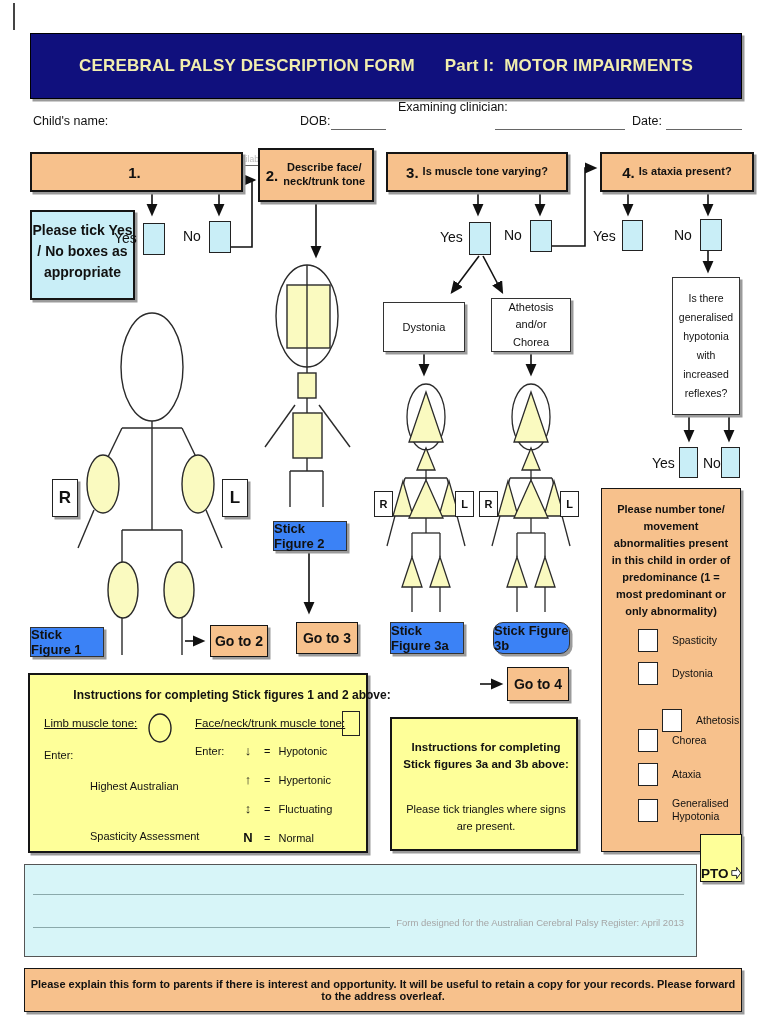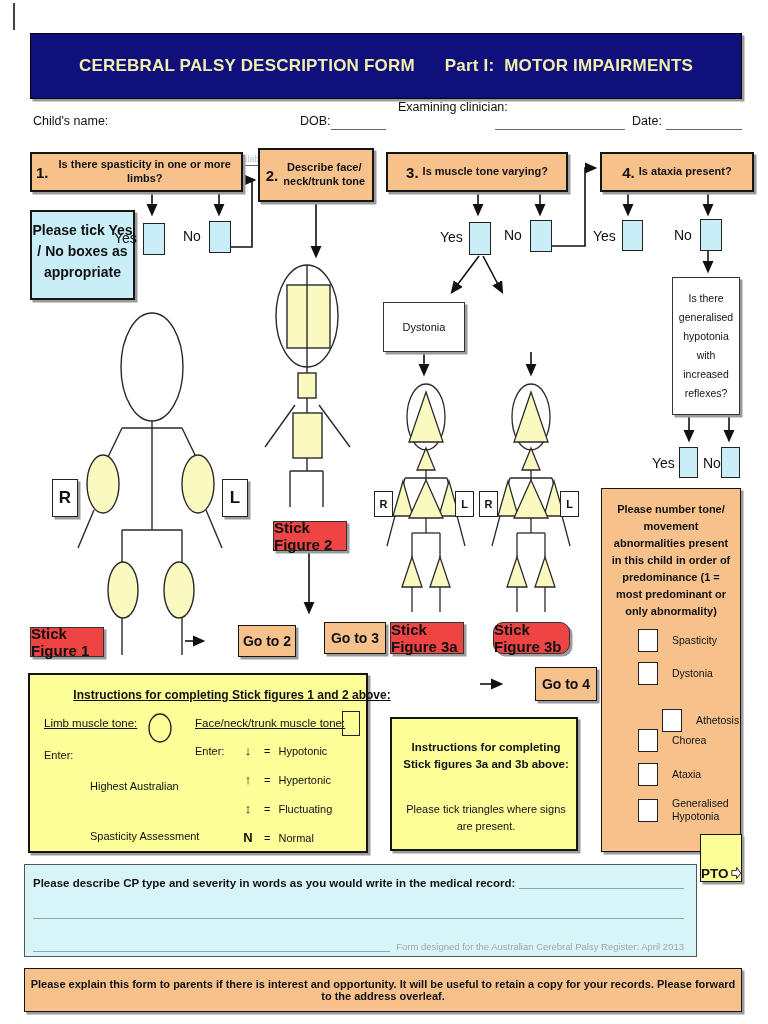--- a/index.html
+++ b/index.html
@@ -23,24 +23,24 @@
   .qtext{font-size:11px;font-weight:bold;line-height:1.25;}
   
   .note{background:#c9eef7;border:2px solid #151515;box-sizing:border-box;font-weight:bold;
         font-size:14px;text-align:center;line-height:1.5;padding-top:8px;}
   .cb{background:#c9eef7;border:1.5px solid #222;box-sizing:border-box;}
   .cb-w{background:#fff;border:1.5px solid #222;box-sizing:border-box;}
   .yn{font-size:14px;color:#111;}
   
   .wbox{background:#fff;border:1.5px solid #333;box-sizing:border-box;display:flex;
         align-items:center;justify-content:center;text-align:center;}
-  .flabel{background:#ef4444;border:1.2px solid #333;box-sizing:border-box;display:flex;
-          align-items:center;justify-content:center;font-weight:bold;font-size:15px;}
+  .flabel{background:#3b82f6;border:1.2px solid #333;box-sizing:border-box;display:flex;
+          align-items:center;justify-content:center;font-weight:bold;font-size:13px;}
   .goto{background:#f7c18c;border:1.5px solid #151515;box-sizing:border-box;display:flex;
-        align-items:center;justify-content:center;font-weight:bold;font-size:14px;margin-left:28px;}
+        align-items:center;justify-content:center;font-weight:bold;font-size:14px;}
   .rl{background:#fff;border:1.5px solid #222;box-sizing:border-box;display:flex;
       align-items:center;justify-content:center;font-weight:bold;}
   
   .ybox{background:#feff99;border:2px solid #151515;box-sizing:border-box;}
   
   .numbox{background:#f7c18c;border:1.5px solid #151515;box-sizing:border-box;}
   .numtitle{font-weight:bold;font-size:11px;text-align:center;line-height:1.55;padding:12px 8px 0 8px;}
   .numrow{position:absolute;left:36px;display:flex;align-items:center;}
   .numrow .cb-w{width:20px;height:23px;margin-right:14px;flex:none;}
   .numrow span{font-size:10.5px;line-height:1.25;}
@@ -108,21 +108,20 @@
       <path d="M689,415 V440" marker-end="url(#ah)"></path>
       <path d="M729,415 V440" marker-end="url(#ah)"></path>
       <path d="M185,641 H203" marker-end="url(#ah)"></path>
       <path d="M309,553 V612" marker-end="url(#ah)"></path>
       <path d="M480,684 H501" marker-end="url(#ah)"></path>
     </g>
   </svg>
 
   <div class="abs qbox shadow" style="left:30px;top:152px;width:213px;height:40px;">
     <span class="qnum">1.</span>
-    <span class="qtext">Is there spasticity in one or more limbs?</span>
   </div>
   <div class="abs qbox shadow" style="left:258px;top:148px;width:116px;height:54px;">
     <span class="qnum">2.</span>
     <span class="qtext" style="width:84px;">Describe face/ neck/trunk tone</span>
   </div>
   <div class="abs qbox shadow" style="left:386px;top:152px;width:182px;height:40px;">
     <span class="qnum">3.</span>
     <span class="qtext">Is muscle tone varying?</span>
   </div>
   <div class="abs qbox shadow" style="left:600px;top:152px;width:154px;height:40px;">
@@ -185,20 +184,21 @@
       <line x1="52" y1="196" x2="52" y2="209"></line>
       <line x1="35" y1="209" x2="68" y2="209"></line>
       <line x1="35" y1="209" x2="35" y2="245"></line>
       <line x1="68" y1="209" x2="68" y2="245"></line>
     </g>
   </svg>
   <div class="abs flabel shadow" style="left:273px;top:521px;width:74px;height:30px;">Stick Figure 2</div>
   <div class="abs goto shadow" style="left:296px;top:622px;width:62px;height:32px;">Go to 3</div>
 
   <div class="abs wbox shadow" style="left:383px;top:302px;width:82px;height:50px;font-size:11px;">Dystonia</div>
+  <div class="abs wbox shadow" style="left:491px;top:298px;width:80px;height:54px;font-size:11px;line-height:1.6;padding:0 6px;">Athetosis and/or Chorea</div>
 
   <svg width="0" height="0" style="position:absolute;">
     <symbol id="fig3sym" viewBox="0 0 110 235">
       <g stroke="#2a2a2a" stroke-width="1.3" fill="none">
         <ellipse cx="54" cy="35" rx="19" ry="33" fill="#fff"></ellipse>
         <polygon points="54,10 37,60 71,60" fill="#fafac0"></polygon>
         <polygon points="54,66 45,88 63,88" fill="#fafac0"></polygon>
         <line x1="54" y1="88" x2="54" y2="98"></line>
         <line x1="33" y1="96" x2="75" y2="96"></line>
         <line x1="33" y1="96" x2="15" y2="164"></line>
@@ -259,21 +259,21 @@
       <div class="cb-w"></div>
       <span>Ataxia</span>
     </div>
     <div class="numrow" style="top:308px;width:95px;">
       <div class="cb-w"></div>
       <span>Generalised Hypotonia</span>
     </div>
   </div>
 
   <div class="abs ybox shadow" style="left:28px;top:673px;width:340px;height:180px;">
-    <div class="abs ins-title" style="left:0;top:13px;width:404px;text-decoration:underline;">Instructions for completing Stick figures 1 and 2 above:</div>
+    <div class="abs ins-title" style="left:0;top:13px;width:404px;">Instructions for completing Stick figures 1 and 2 above:</div>
     <div class="abs ins-txt u" style="left:14px;top:42px;font-size:11.5px;">Limb muscle tone:</div>
     <svg class="abs" style="left:116px;top:36px;" width="28" height="34" viewBox="0 0 28 34">
       <ellipse cx="14" cy="17" rx="11" ry="14" fill="#feff99" stroke="#222" stroke-width="1.4"></ellipse>
     </svg>
     <div class="abs ins-txt u" style="left:165px;top:42px;font-size:11.5px;">Face/neck/trunk muscle tone:</div>
     <div class="abs" style="left:312px;top:36px;width:18px;height:25px;border:1.4px solid #222;box-sizing:border-box;"></div>
     <div class="abs ins-txt" style="left:14px;top:74px;">Enter:</div>
     <div class="abs ins-txt" style="left:60px;top:74px;line-height:25px;white-space:pre-line;">
       <div>Highest Australian</div>
       <div>Spasticity Assessment</div>
@@ -302,24 +302,20 @@
       <span class="ins-txt">Normal</span>
     </div>
   </div>
 
   <div class="abs ybox shadow" style="left:390px;top:717px;width:188px;height:134px;">
     <div class="abs" style="left:10px;top:20px;width:168px;font-weight:bold;font-size:11.5px;text-align:center;line-height:1.5;">Instructions for completing Stick figures 3a and 3b above:</div>
     <div class="abs" style="left:10px;top:82px;width:168px;font-size:11px;text-align:center;line-height:1.5;">Please tick triangles where signs are present.</div>
   </div>
 
   <div class="abs descbox" style="left:24px;top:864px;width:673px;height:93px;">
-    <div style="display:flex;align-items:flex-end;margin:12px 12px 0 8px;">
-      <span style="font-weight:bold;font-size:11.5px;white-space:nowrap;">Please describe CP type and severity in words as you would write in the medical record:</span>
-      <div class="dline" style="flex:1;margin-left:4px;"></div>
-    </div>
     <div class="dline" style="margin:28px 12px 0 8px;"></div>
     <div style="display:flex;align-items:flex-end;margin:22px 12px 0 8px;">
       <div class="dline" style="width:440px;"></div>
       <span class="credit" style="margin-left:6px;">Form designed for the Australian Cerebral Palsy Register: April 2013</span>
     </div>
   </div>
 
   <div class="abs ptobox shadow" style="left:700px;top:834px;width:42px;height:48px;align-items:flex-end;">
     <span>PTO</span>
     <svg width="13" height="16" viewBox="0 0 13 16" style="margin-left:2px;">

